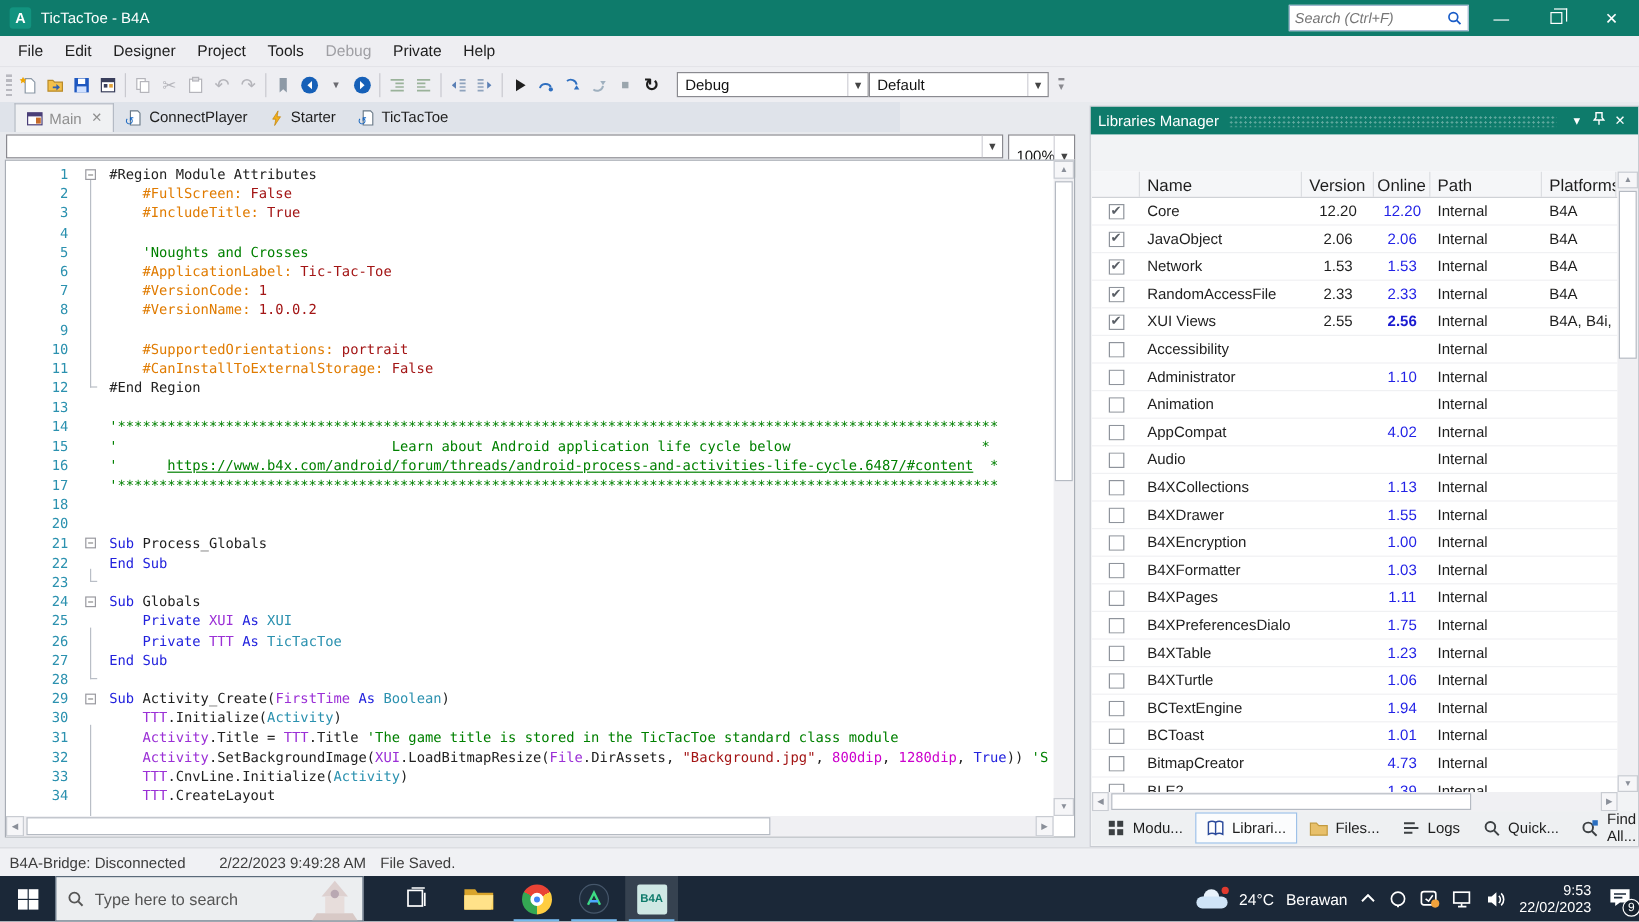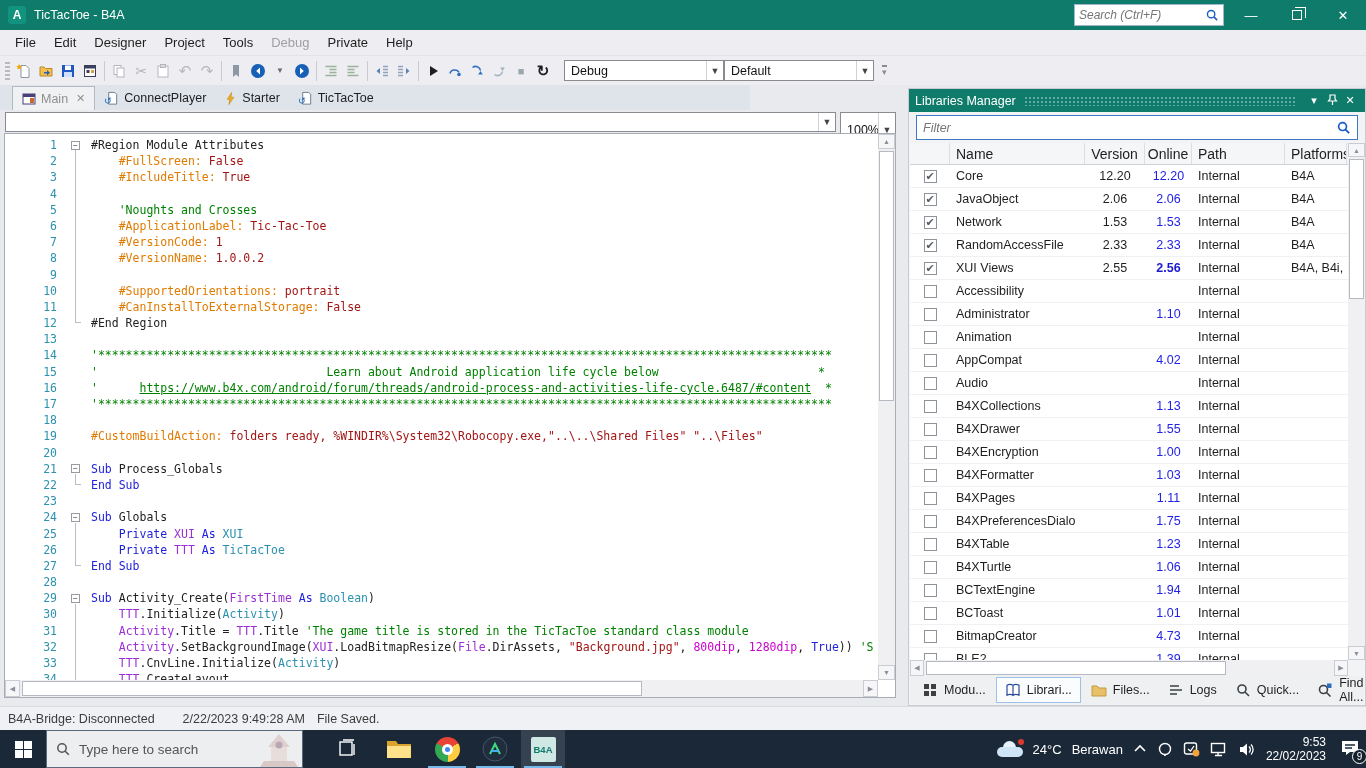--- a/index.html
+++ b/index.html
@@ -345,21 +345,20 @@
         <div class="ln"><span class="lnum">9</span><span class="fslot"></span></div>
         <div class="ln"><span class="lnum">10</span><span class="fslot"></span><span class="c-attr">    #SupportedOrientations:</span><span class="c-val"> portrait</span></div>
         <div class="ln"><span class="lnum">11</span><span class="fslot"></span><span class="c-attr">    #CanInstallToExternalStorage:</span><span class="c-val"> False</span></div>
         <div class="ln"><span class="lnum">12</span><span class="fslot"></span><span class="c-plain">#End Region</span></div>
         <div class="ln"><span class="lnum">13</span><span class="fslot"></span></div>
         <div class="ln"><span class="lnum">14</span><span class="fslot"></span><span class="c-cmt">'**********************************************************************************************************</span></div>
         <div class="ln"><span class="lnum">15</span><span class="fslot"></span><span class="c-cmt">'                                 Learn about Android application life cycle below                       *</span></div>
         <div class="ln"><span class="lnum">16</span><span class="fslot"></span><span class="c-cmt">'      </span><span class="c-url">https://www.b4x.com/android/forum/threads/android-process-and-activities-life-cycle.6487/#content</span><span class="c-cmt">  *</span></div>
         <div class="ln"><span class="lnum">17</span><span class="fslot"></span><span class="c-cmt">'**********************************************************************************************************</span></div>
         <div class="ln"><span class="lnum">18</span><span class="fslot"></span></div>
-        <div class="ln"><span class="lnum">19</span><span class="fslot"></span><span class="c-attr">#CustomBuildAction:</span><span class="c-val"> folders ready, %WINDIR%\System32\Robocopy.exe,"..\..\Shared Files" "..\Files"</span></div>
         <div class="ln"><span class="lnum">20</span><span class="fslot"></span></div>
         <div class="ln"><span class="lnum">21</span><span class="fslot"><span class="fbox">−</span></span><span class="c-kw">Sub </span><span class="c-sub">Process_Globals</span></div>
         <div class="ln"><span class="lnum">22</span><span class="fslot"></span><span class="c-kw">End Sub</span></div>
         <div class="ln"><span class="lnum">23</span><span class="fslot"></span></div>
         <div class="ln"><span class="lnum">24</span><span class="fslot"><span class="fbox">−</span></span><span class="c-kw">Sub </span><span class="c-sub">Globals</span></div>
         <div class="ln"><span class="lnum">25</span><span class="fslot"></span><span class="c-plain">    </span><span class="c-kw">Private </span><span class="c-var">XUI</span><span class="c-kw"> As </span><span class="c-type">XUI</span></div>
         <div class="ln"><span class="lnum">26</span><span class="fslot"></span><span class="c-plain">    </span><span class="c-kw">Private </span><span class="c-var">TTT</span><span class="c-kw"> As </span><span class="c-type">TicTacToe</span></div>
         <div class="ln"><span class="lnum">27</span><span class="fslot"></span><span class="c-kw">End Sub</span></div>
         <div class="ln"><span class="lnum">28</span><span class="fslot"></span></div>
         <div class="ln"><span class="lnum">29</span><span class="fslot"><span class="fbox">−</span></span><span class="c-kw">Sub </span><span class="c-sub">Activity_Create</span><span class="c-plain">(</span><span class="c-var">FirstTime</span><span class="c-kw"> As </span><span class="c-type">Boolean</span><span class="c-plain">)</span></div>
@@ -389,27 +388,20 @@
     <div id="lib-header">
       <span>Libraries Manager</span>
       <div id="lib-dots"></div>
       <span class="lh-ic">▾</span>
       <span class="lh-ic"><svg width="11" height="12" viewBox="0 0 11 12">
             <path d="M3 1h5v4l1.5 2h-8L3 5z" fill="none" stroke="#fff" stroke-width="1.2"></path>
             <path d="M5.5 7v4" stroke="#fff" stroke-width="1.2"></path>
           </svg></span>
       <span class="lh-ic">✕</span>
     </div>
-    <div id="lib-filter">
-      <input placeholder="Filter" style="">
-      <svg width="15" height="15" viewBox="0 0 16 16">
-          <circle cx="7" cy="7" r="4.2" fill="none" stroke="#1a5dc8" stroke-width="1.8"></circle>
-          <path d="M10.2 10.2l3.8 3.8" stroke="#1a5dc8" stroke-width="2"></path>
-        </svg>
-    </div>
     <div id="lib-table">
         <div class="trow thead">
           <span class="tc tc-cb"></span>
           <span class="tc tc-name">Name</span>
           <span class="tc tc-ver">Version</span>
           <span class="tc tc-onl">Online</span>
           <span class="tc tc-path">Path</span>
           <span class="tc tc-plat">Platforms</span>
         </div>
         <div class="trow">

